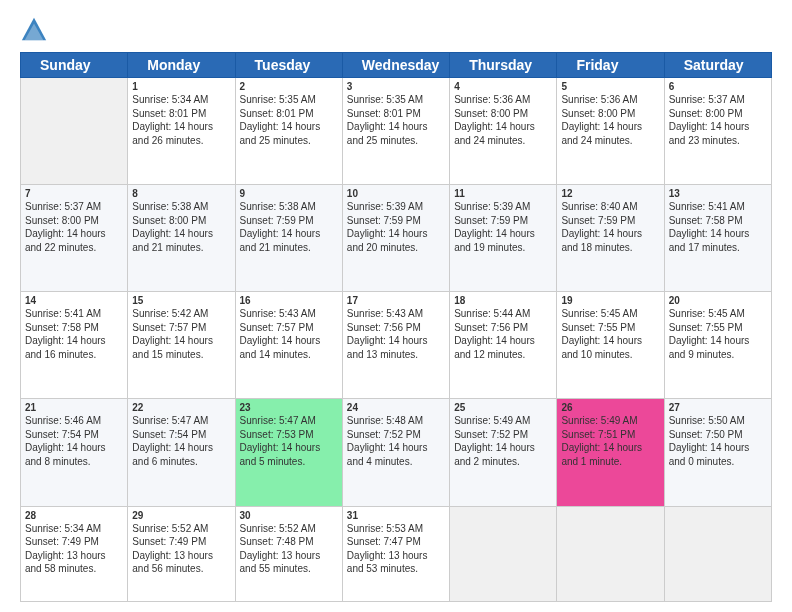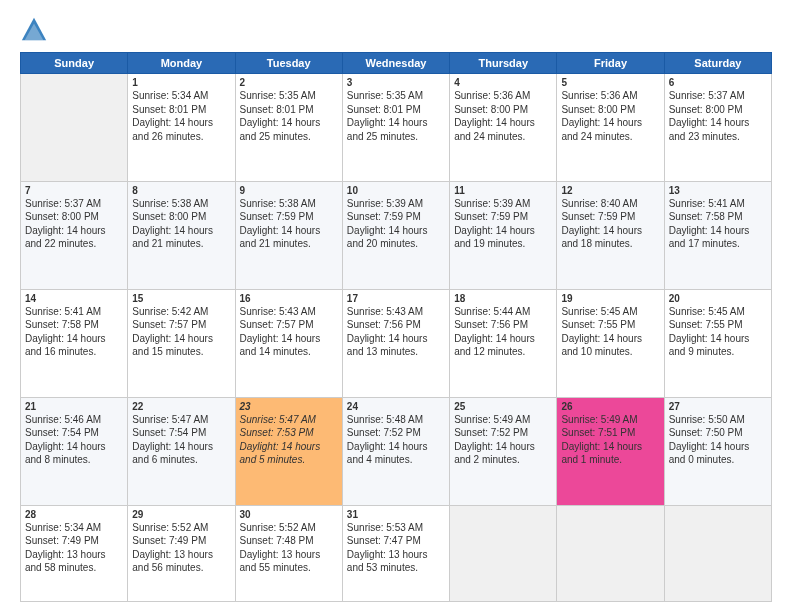--- a/index.html
+++ b/index.html
@@ -63,24 +63,24 @@
     .calendar {
       flex: 1;
       border: 1px solid #ccc;
       border-collapse: collapse;
       width: 100%;
       table-layout: fixed;
     }
     .calendar th {
       background: #2a6ab5;
       color: #fff;
-      font-size: 11px;
-      font-weight: bold;
-      padding: 4px 3px;
-      text-align: center;
+      font-size: 14px;
+      font-weight: bold;
+      padding: 4px 19px;
+      text-align: left;
       border: 1px solid #1a5aa5;
     }
     .calendar td {
       border: 1px solid #ccc;
       vertical-align: top;
       padding: 3px 4px;
       font-size: 9.5px;
       color: #333;
       background: #fff;
     }
@@ -298,21 +298,21 @@
 Daylight: 14 hours
 and 8 minutes.</div>
           </td>
           <td style="background: rgb(245, 247, 250);">
             <span class="day-num">22</span>
             <div class="cell-info" style="white-space: pre-line;">Sunrise: 5:47 AM
 Sunset: 7:54 PM
 Daylight: 14 hours
 and 6 minutes.</div>
           </td>
-          <td style="background: #fdba74; font-style: italic;">
+          <td style="background: #86efac;">
             <span class="day-num">23</span>
             <div class="cell-info" style="white-space: pre-line;">Sunrise: 5:47 AM
 Sunset: 7:53 PM
 Daylight: 14 hours
 and 5 minutes.</div>
           </td>
           <td style="background: rgb(245, 247, 250);">
             <span class="day-num">24</span>
             <div class="cell-info" style="white-space: pre-line;">Sunrise: 5:48 AM
 Sunset: 7:52 PM

